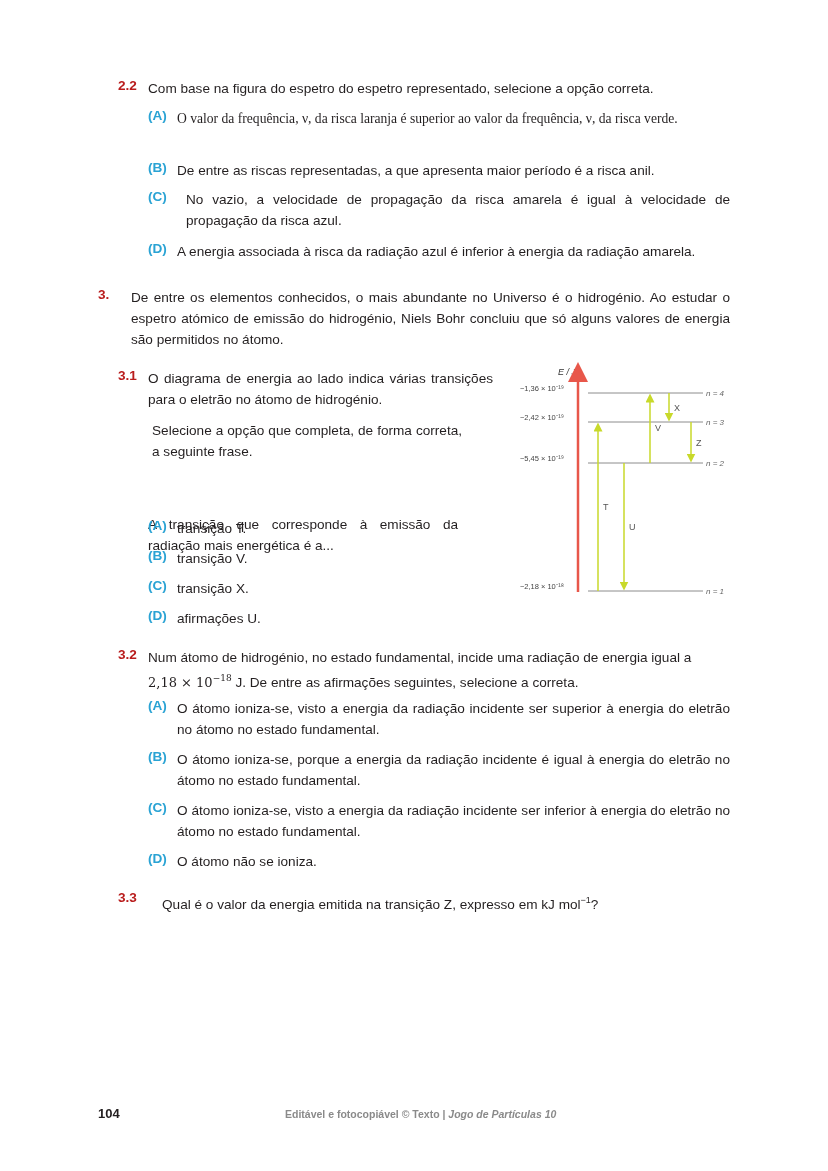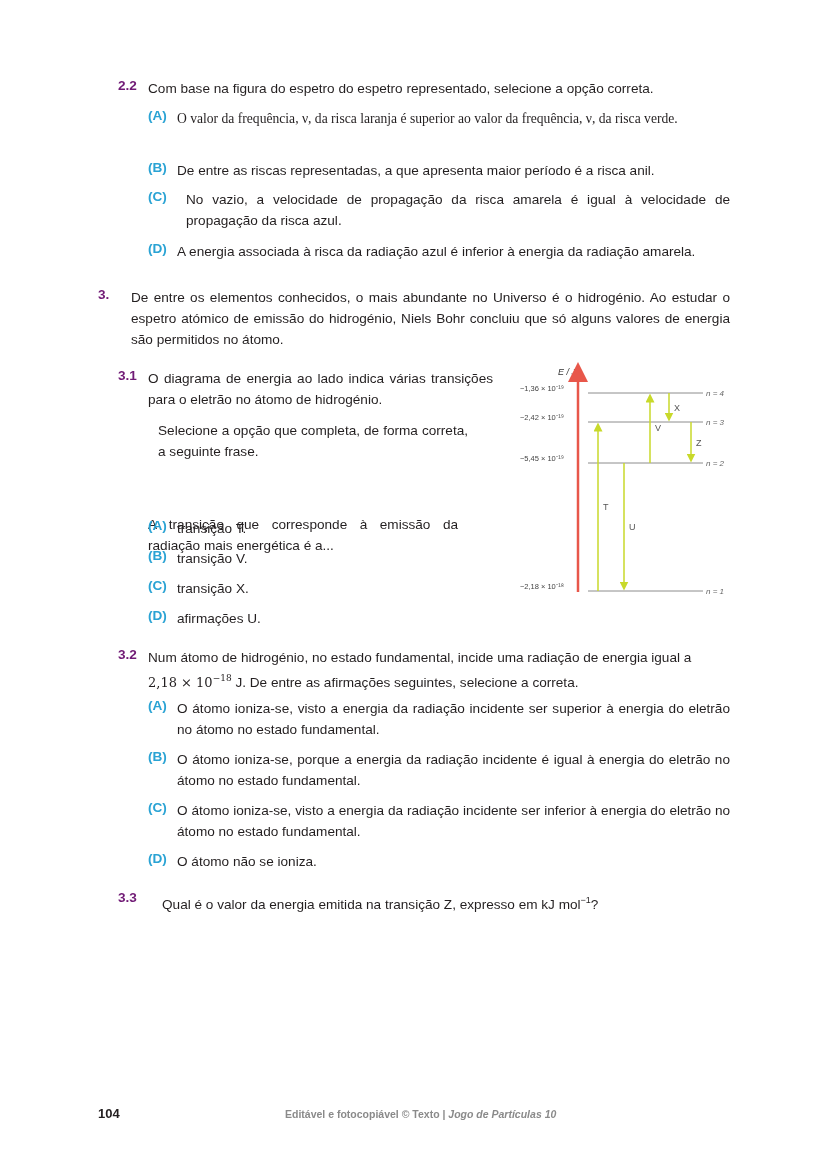--- a/index.html
+++ b/index.html
@@ -1,18 +1,18 @@
 <!DOCTYPE html>
 <html><head>
 <meta charset="utf-8">
 <style>
   html, body { margin: 0; padding: 0; background: #ffffff; }
   body { width: 828px; height: 1171px; position: relative; overflow: hidden;
          font-family: "Liberation Sans", sans-serif; color: #231f20; font-size: 13.6px; }
-  .num { color: #701a75; font-weight: bold; }
+  .num { color: #b91c1c; font-weight: bold; }
   .q { position: absolute; }
   .qnum { position: absolute; left: 0; top: 0; }
   .qtext { text-align: justify; line-height: 21px; }
   .opt { position: absolute; }
   .opt .lbl { position: absolute; left: 0; top: 0; color: #2aa3d4; font-weight: bold; }
   .opt .txt { text-align: justify; line-height: 21px; }
   .footer-num { position: absolute; left: 98px; top: 1106px; font-weight: bold; font-size: 13px; }
   .footer-text { position: absolute; left: 285px; top: 1108px; color: #8a8a8a; font-size: 10.5px; font-weight: bold; }
   .footer-text i { font-style: italic; }
   .diagram { position: absolute; left: 500px; top: 360px; width: 250px; height: 250px; }
@@ -45,21 +45,21 @@
 
 <div class="q" style="left:98px; top:287px; width:632px;">
   <span class="qnum num">3.</span>
   <div class="qtext" style="margin-left:33px;">De entre os elementos conhecidos, o mais abundante no Universo é o hidrogénio. Ao estudar o espetro atómico de emissão do hidrogénio, Niels Bohr concluiu que só alguns valores de energia são permitidos no átomo.</div>
 </div>
 
 <div class="q" style="left:118px; top:368px; width:375px;">
   <span class="qnum num">3.1</span>
   <div class="qtext" style="margin-left:30px;">O diagrama de energia ao lado indica várias transições para o eletrão no átomo de hidrogénio.</div>
 </div>
-<div class="q" style="left:158px; top:420px; width:310px;">
+<div class="q" style="left:152px; top:420px; width:310px;">
   <div class="qtext">Selecione a opção que completa, de forma correta, a seguinte frase.</div>
 </div>
 <div class="q" style="left:148px; top:466px; width:310px;margin-top:48px;">
   <div class="qtext">A transição que corresponde à emissão da radiação mais energética é a...</div>
 </div>
 <div class="opt" style="left:148px; top:518px; width:300px;">
   <span class="lbl">(A)</span>
   <div class="txt" style="margin-left:29px;">transição T.</div>
 </div>
 <div class="opt" style="left:148px; top:548px; width:300px;">

